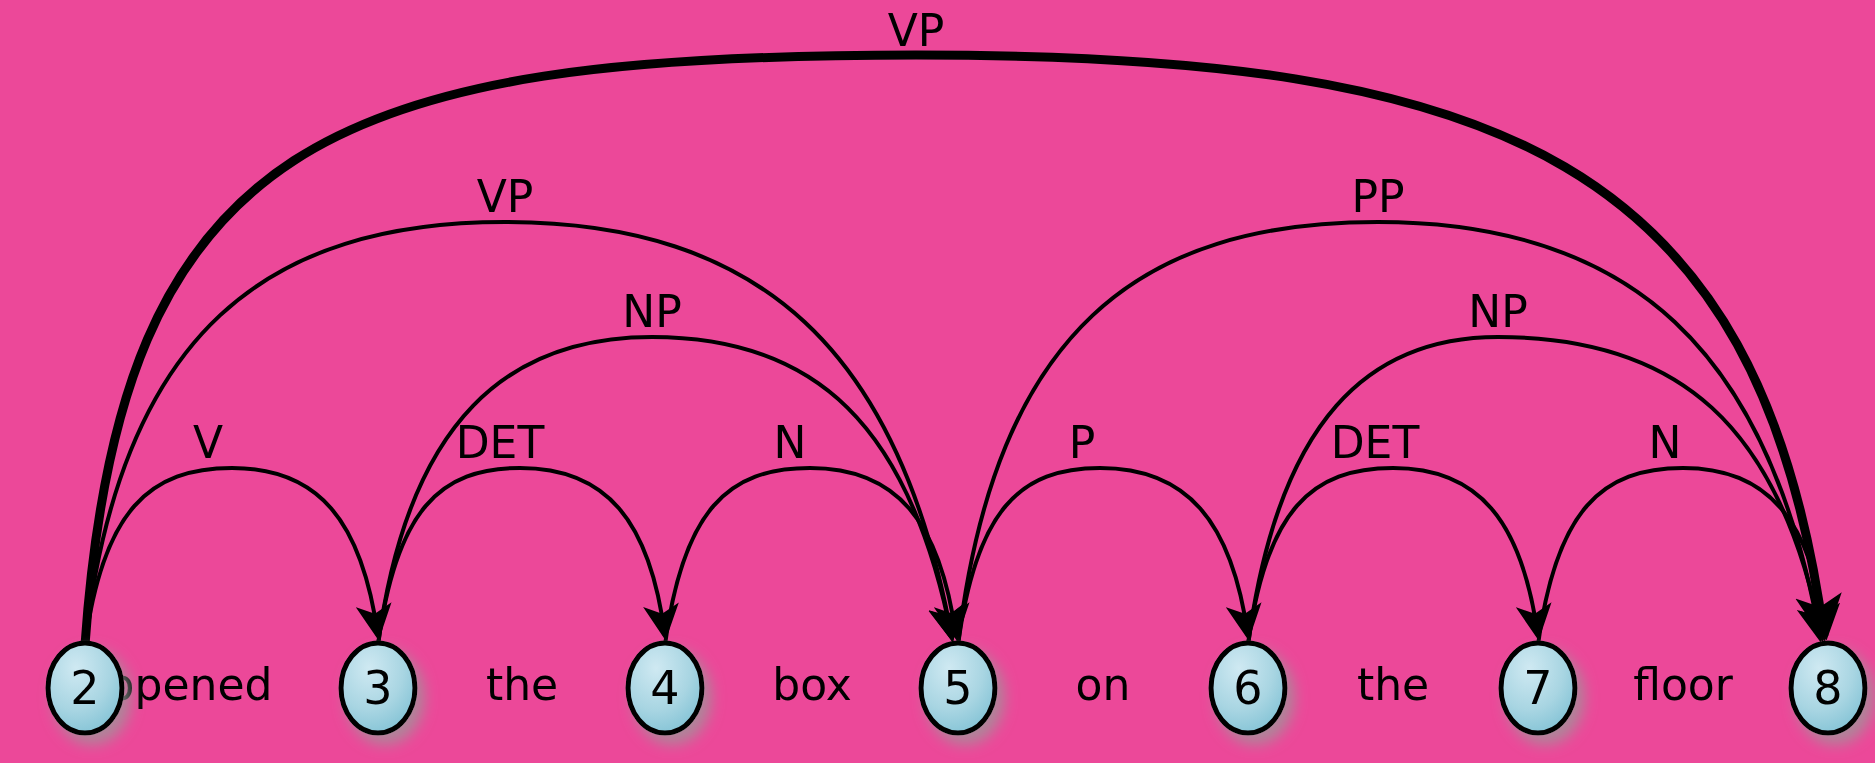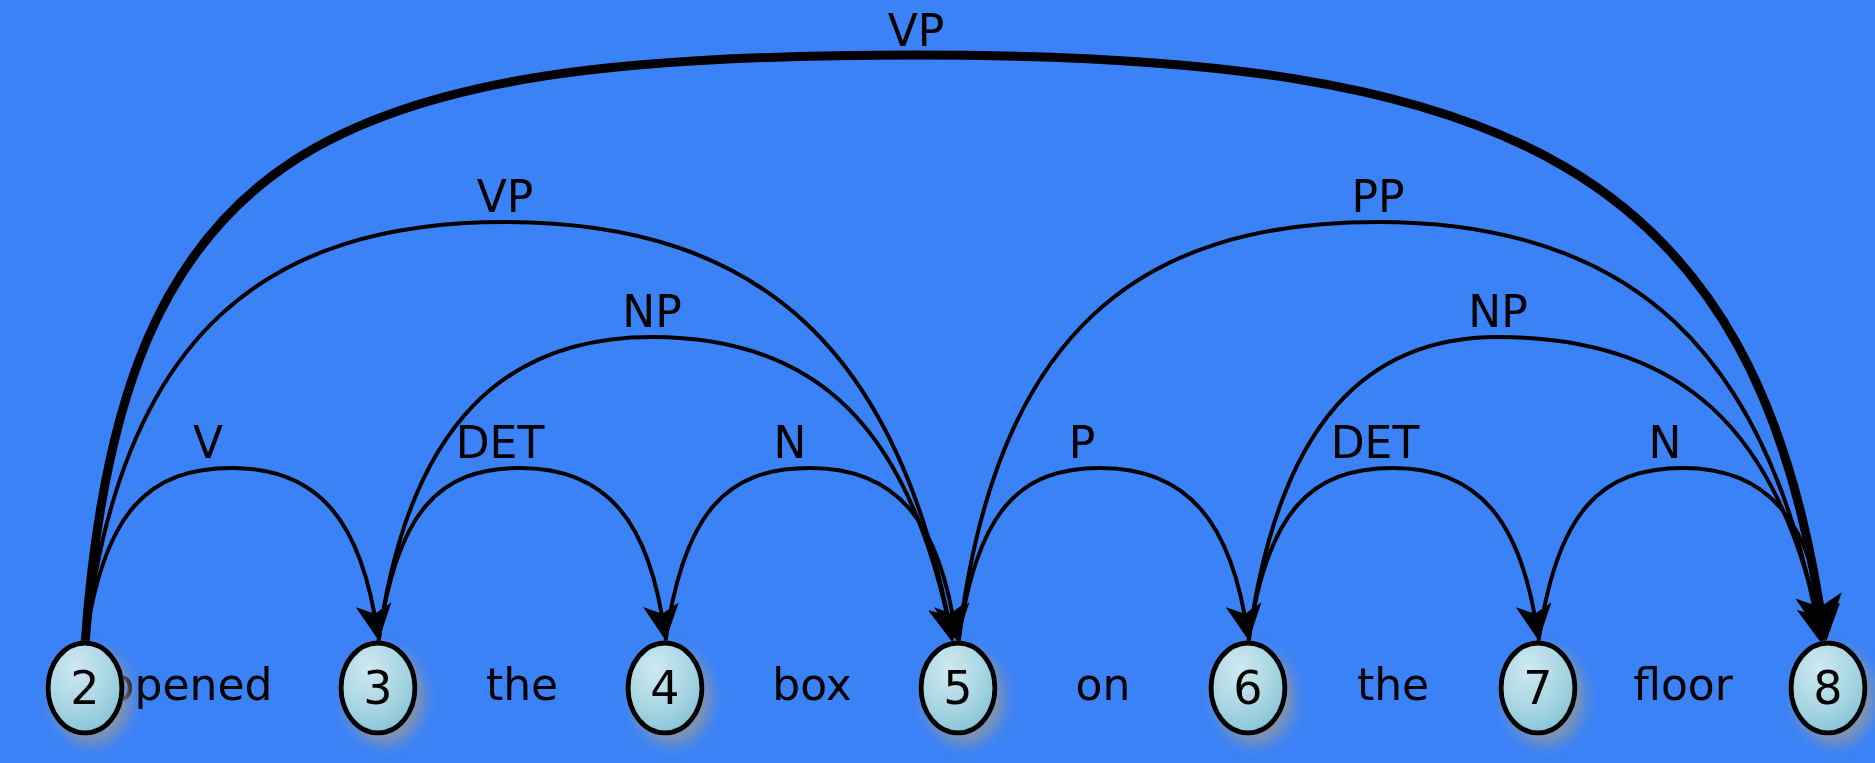--- a/index.html
+++ b/index.html
@@ -10,21 +10,21 @@
   body {
     width: 1875px;
     height: 763px;
     overflow: hidden;
     font-family: "DejaVu Sans", sans-serif;
   }
   #parse-diagram {
     position: relative;
     width: 1875px;
     height: 763px;
-    background: #3b82f6;
+    background: #ec4899;
   }
   svg.diagram-canvas {
     position: absolute;
     top: 0;
     left: 0;
     width: 1875px;
     height: 763px;
     display: block;
   }
   .arc-path {

